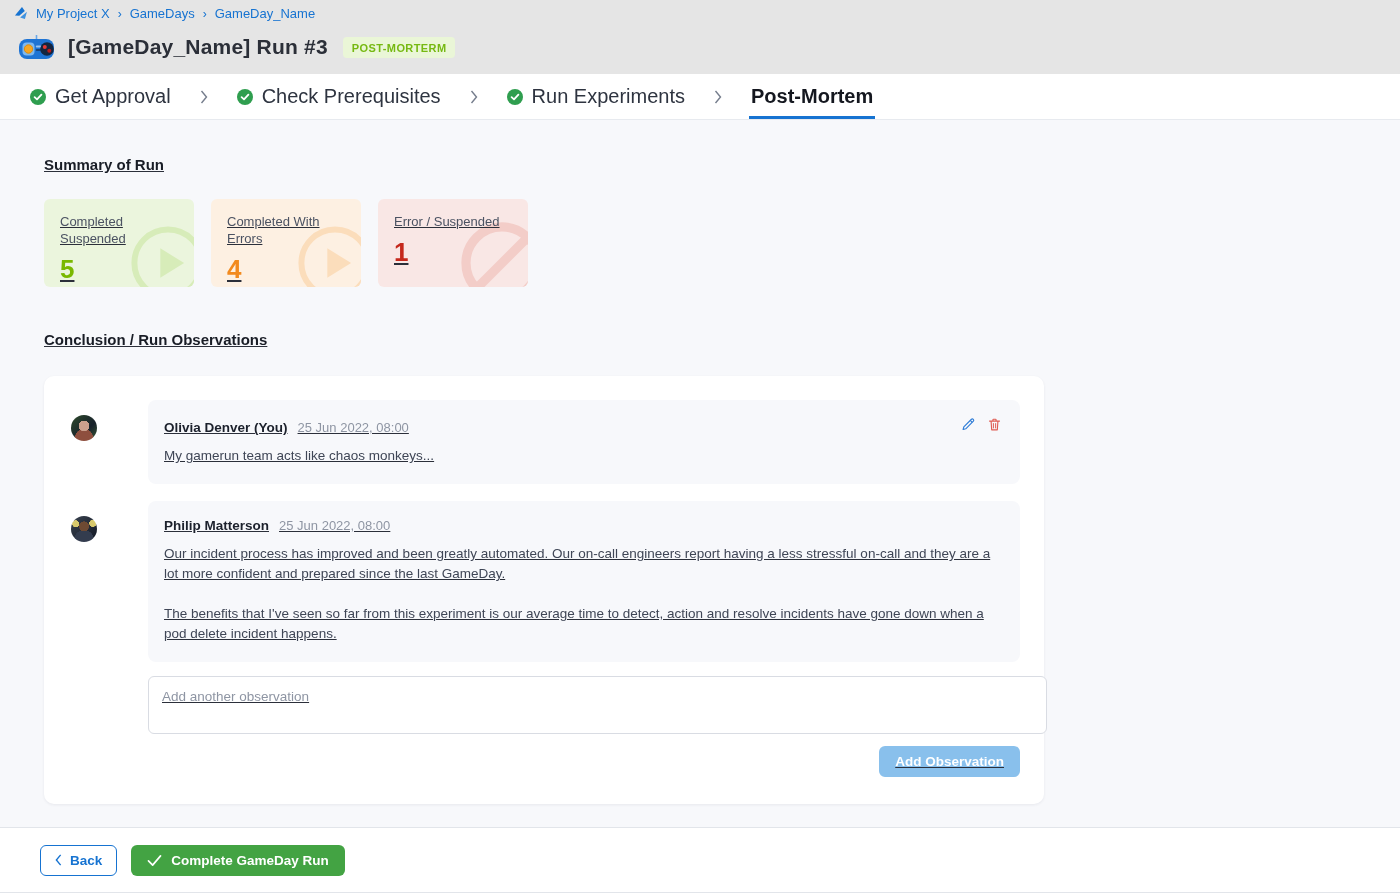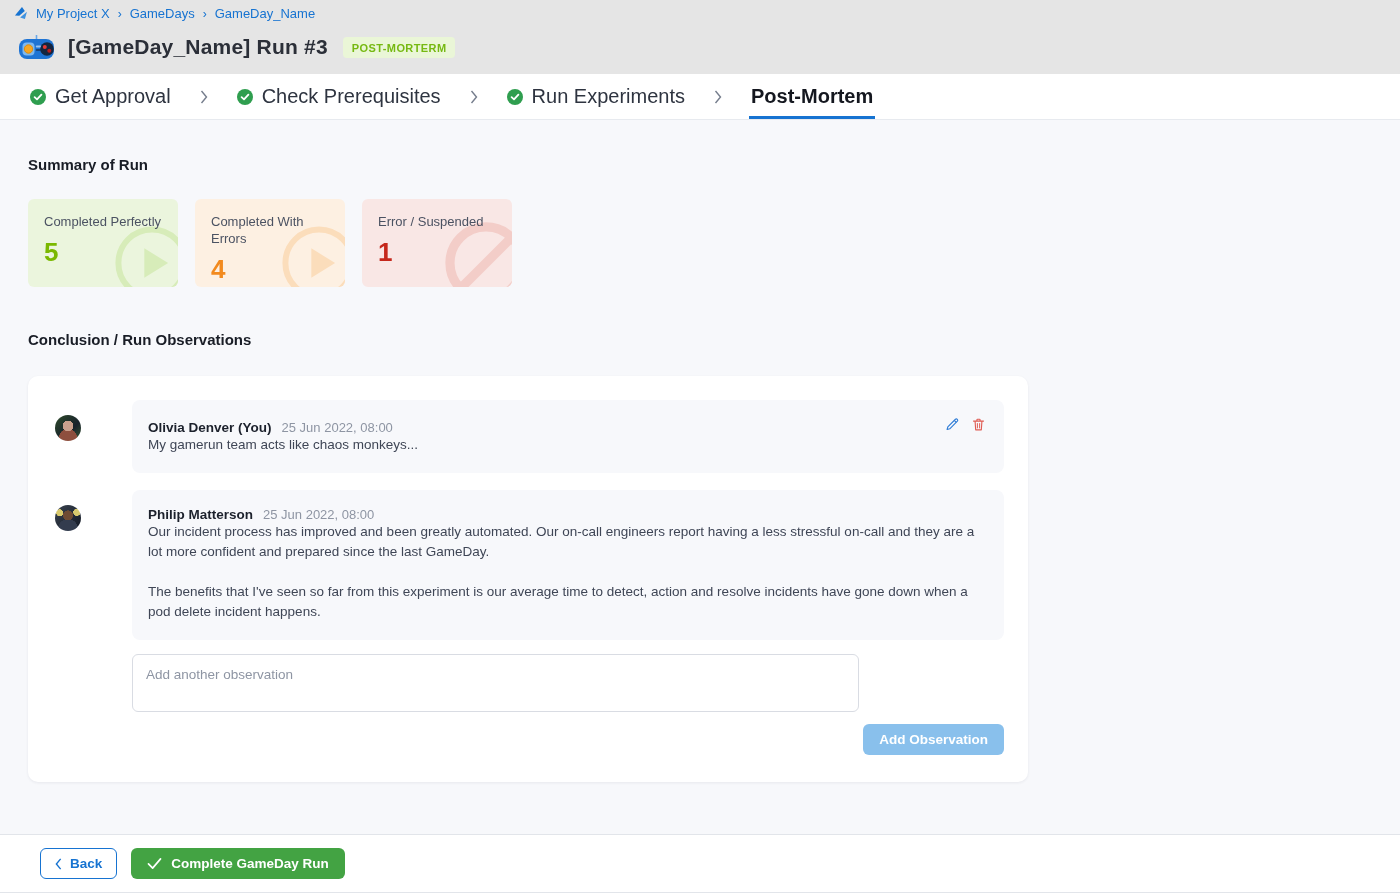--- a/index.html
+++ b/index.html
@@ -22,21 +22,21 @@
   
   .tabs { background:#fff; border-bottom:1px solid #e7eaef; height:46px;
     display:flex; align-items:stretch; padding-left:28px; }
   .tab { display:flex; align-items:center; gap:9px; font-size:20px; color:#2e3440;
     cursor:pointer; border-bottom:3px solid transparent; padding:0 2px; margin-top:3px;text-align:right; }
   .tab .check { display:inline-flex; width:16px; height:16px; }
   .tab.active { font-weight:bold; color:#14171f; border-bottom-color:#1673d1; }
   .tab-sep { display:flex; align-items:center; margin:0 27px; color:#757d8c; }
 
   
-  main { flex:1; background:#f7f8fb; padding:36px 28px 0; overflow:hidden; }
+  main { flex:1; background:#f7f8fb; padding:36px 44px 0; overflow:hidden;text-decoration:underline; }
   h2.section { font-size:15px; font-weight:bold; color:#191d26; }
 
   .cards { display:flex; gap:17px; margin:26px 0 44px; }
   .stat-card { position:relative; width:150px; height:88px; border-radius:6px;
     padding:14px 16px; overflow:hidden; }
   .stat-card .lbl { font-size:13px; line-height:17px; color:#4b5262; position:relative; z-index:1; }
   .stat-card .val { font-size:26px; font-weight:bold; margin-top:7px; position:relative; z-index:1; }
   .stat-card .wm { position:absolute; pointer-events:none; }
   .card-green  { background:#ebf5dd; } .card-green  .val { color:#7ab800; }
   .card-orange { background:#fdf0e2; } .card-orange .val { color:#f28a1e; }
@@ -61,35 +61,35 @@
       radial-gradient(circle at 18% 30%, #d8c96d 0 12%, transparent 13%),
       radial-gradient(circle at 84% 28%, #d8c96d 0 12%, transparent 13%),
       linear-gradient(135deg,#39424f,#121824); }
   .bubble { flex:1; margin-left:51px; background:#f7f8fb; border-radius:8px;
     padding:17px 18px 18px 16px; }
   .bubble-head { display:flex; align-items:baseline; }
   .author { font-size:13.5px; font-weight:bold; color:#1c212c; }
   .tstamp { font-size:13px; color:#8e95a3; margin-left:10px; }
   .bubble-actions { margin-left:auto; display:flex; gap:11px; align-items:center; }
   .icon-btn { display:inline-flex; cursor:pointer; background:none; border:none; padding:0; }
-  .bubble-text { font-size:13.5px; line-height:20px; color:#3f4656; }
+  .bubble-text { font-size:13.5px; line-height:20px; color:#3f4656; margin-top:11px; }
   .bubble-text + .bubble-text { margin-top:20px; }
 
-  .obs-input { display:block; width:727px; height:58px; margin-left:77px; margin-top:-3px;
+  .obs-input { display:block; width:899px; height:58px; margin-left:77px; margin-top:-3px;
     border:1px solid #d9dce3; border-radius:6px; resize:none; padding:12px 13px;
     font-family:"Liberation Sans", sans-serif; font-size:13.5px; color:#3f4656; }
   .obs-input::placeholder { color:#8e95a3; }
   .add-obs-row { display:flex; justify-content:flex-end; margin-top:12px; }
   .add-obs-btn { background:#89c0ec; color:#fff; border:none; border-radius:6px;
     font-family:"Liberation Sans", sans-serif; font-size:13.5px; font-weight:bold;
     padding:8px 16px; cursor:pointer; }
 
   
   footer { background:#fff; border-top:1px solid #e2e5ea; border-bottom:1px solid #e2e5ea;
-    height:59px; display:flex; align-items:center; padding-left:40px; gap:14px; }
+    height:66px; display:flex; align-items:center; padding-left:40px; gap:14px; }
   .back-btn { display:inline-flex; align-items:center; gap:8px; background:#fff;
     border:1px solid #1673d1; color:#1673d1; font-family:"Liberation Sans", sans-serif;
     font-size:13.5px; font-weight:bold; border-radius:6px; padding:7px 14px; cursor:pointer; }
   .complete-btn { display:inline-flex; align-items:center; gap:9px; background:#43a343;
     border:none; color:#fff; font-family:"Liberation Sans", sans-serif; font-size:13.5px;
     font-weight:bold; border-radius:6px; padding:8px 16px; cursor:pointer; }
 </style>
 </head>
 <body>
 
@@ -175,21 +175,21 @@
     <div class="tab active">
       <span>Post-Mortem</span>
     </div>
   </div>
 
   <main>
     <h2 class="section">Summary of Run</h2>
 
     <div class="cards">
       <div class="stat-card card-green">
-        <div class="lbl">Completed Perfectly</div>
+        <div class="lbl">Completed Suspended</div>
         <div class="val">5</div>
         <span class="wm wm-play1">
           <svg viewBox="0 0 24 24" width="84" height="84">
               <circle cx="12" cy="12" r="9.6" fill="none" stroke="currentColor" stroke-width="1.7"></circle>
               <path d="M9.8 7.8 L16.6 12 L9.8 16.2 Z" fill="currentColor"></path>
             </svg>
         </span>
       </div>
       <div class="stat-card card-orange">
         <div class="lbl">Completed With Errors</div>

